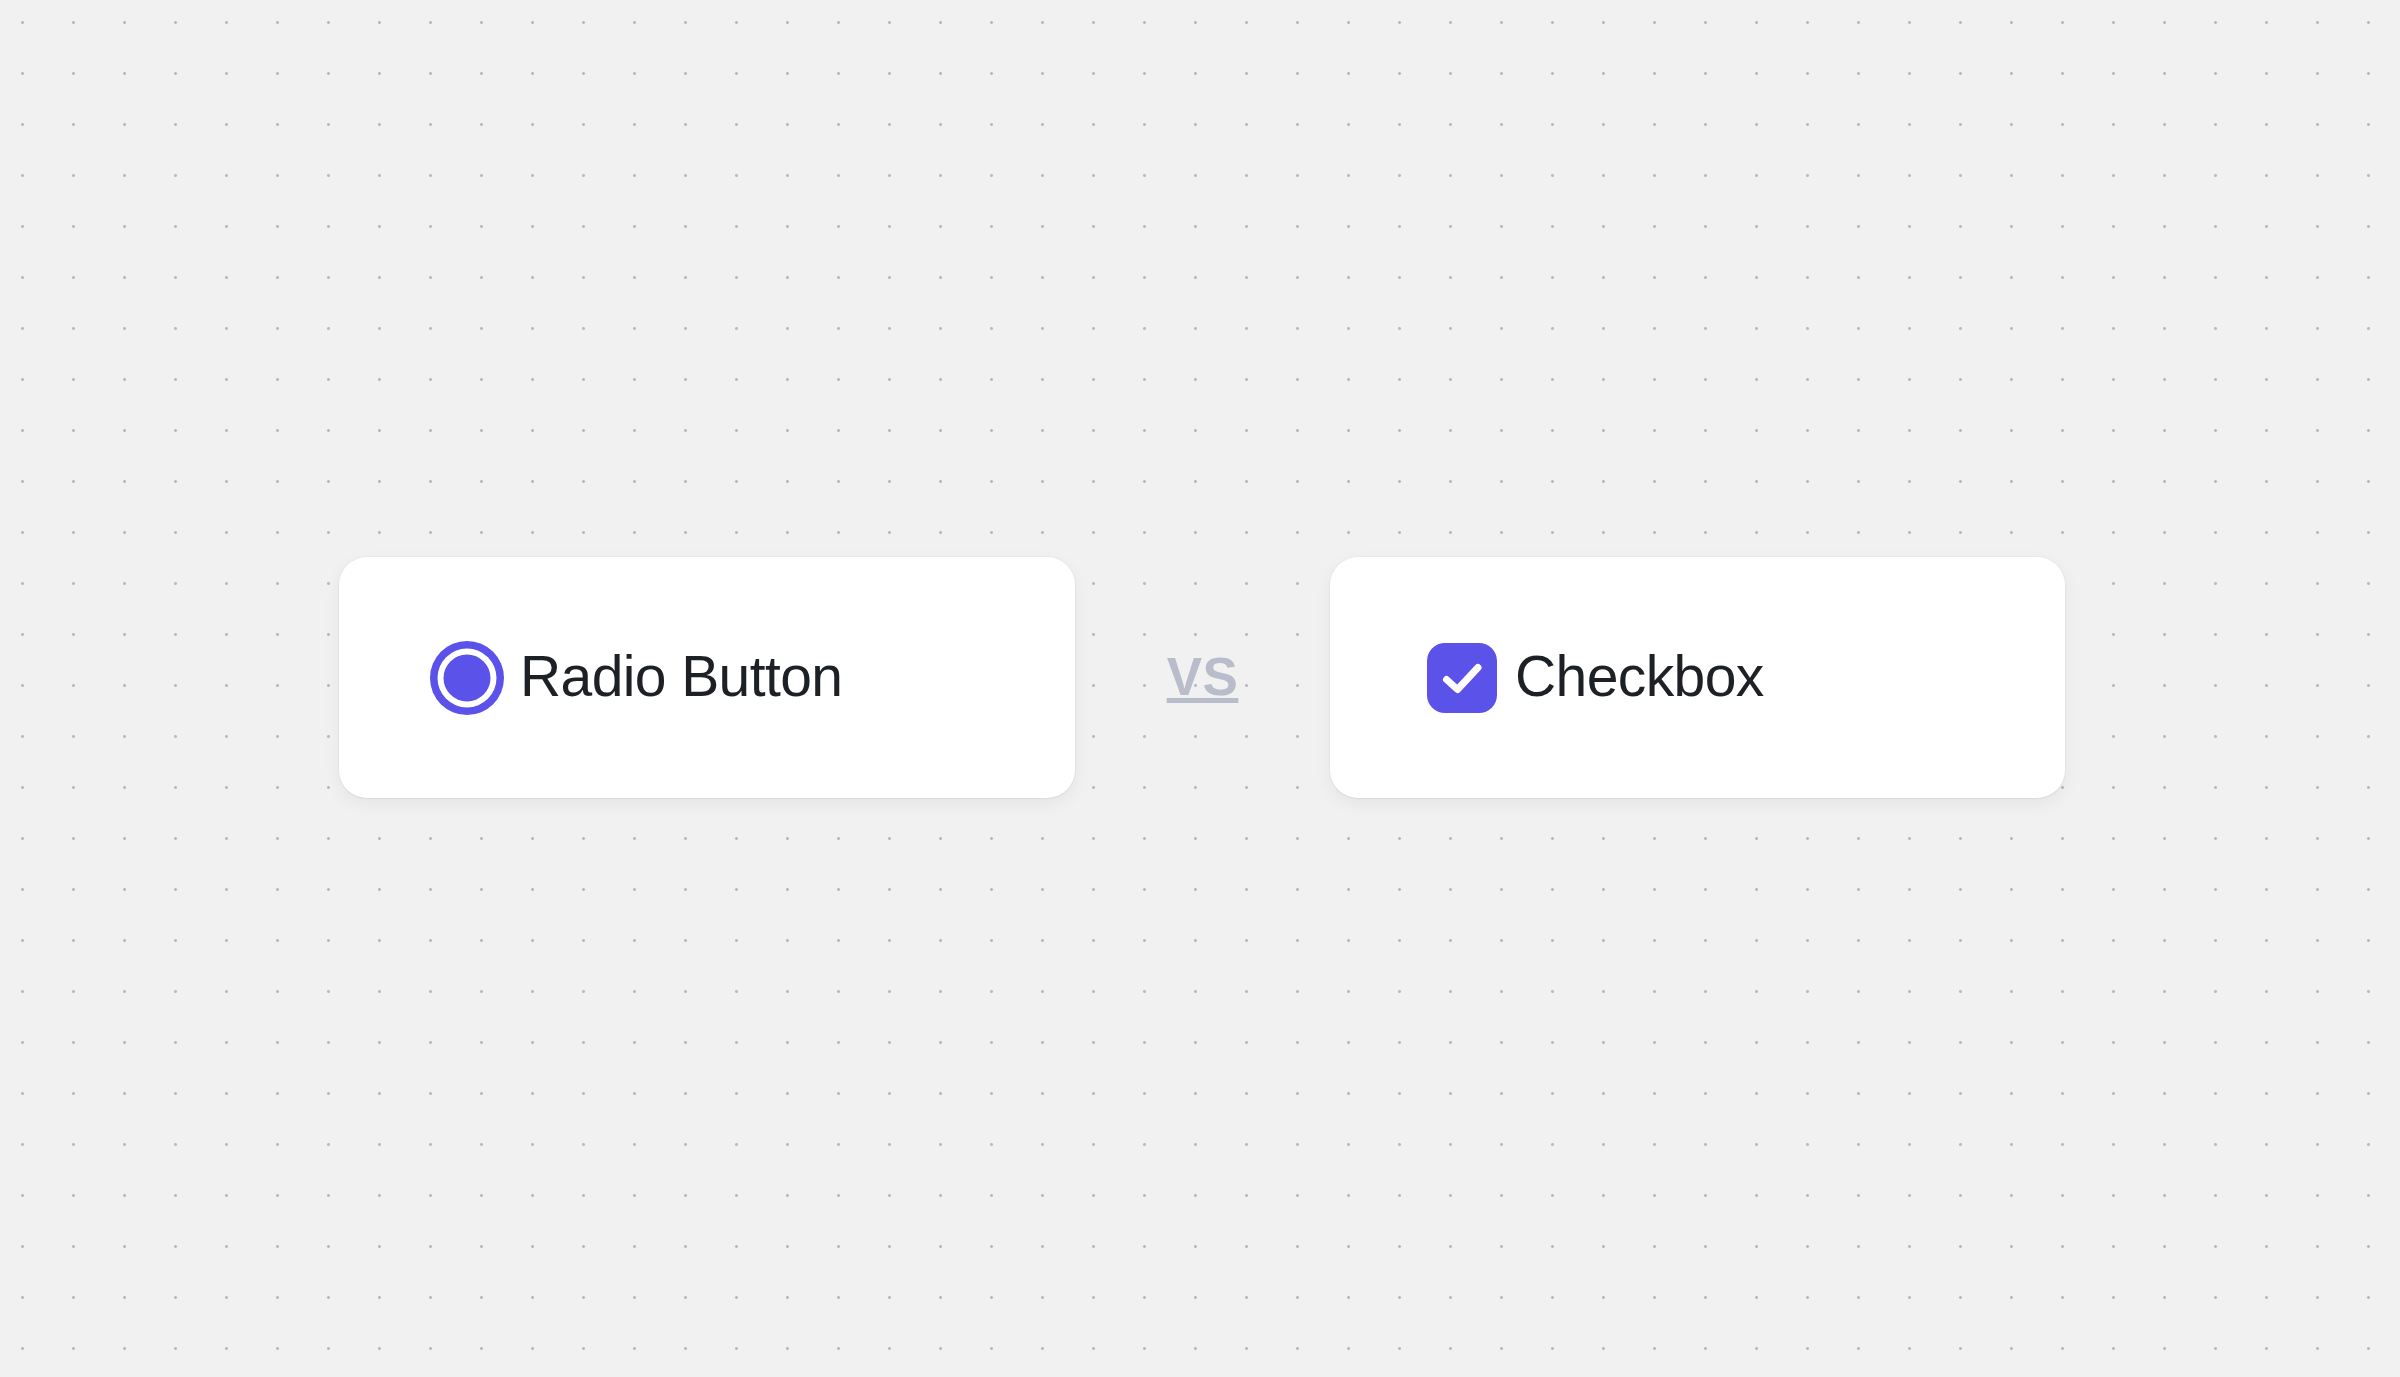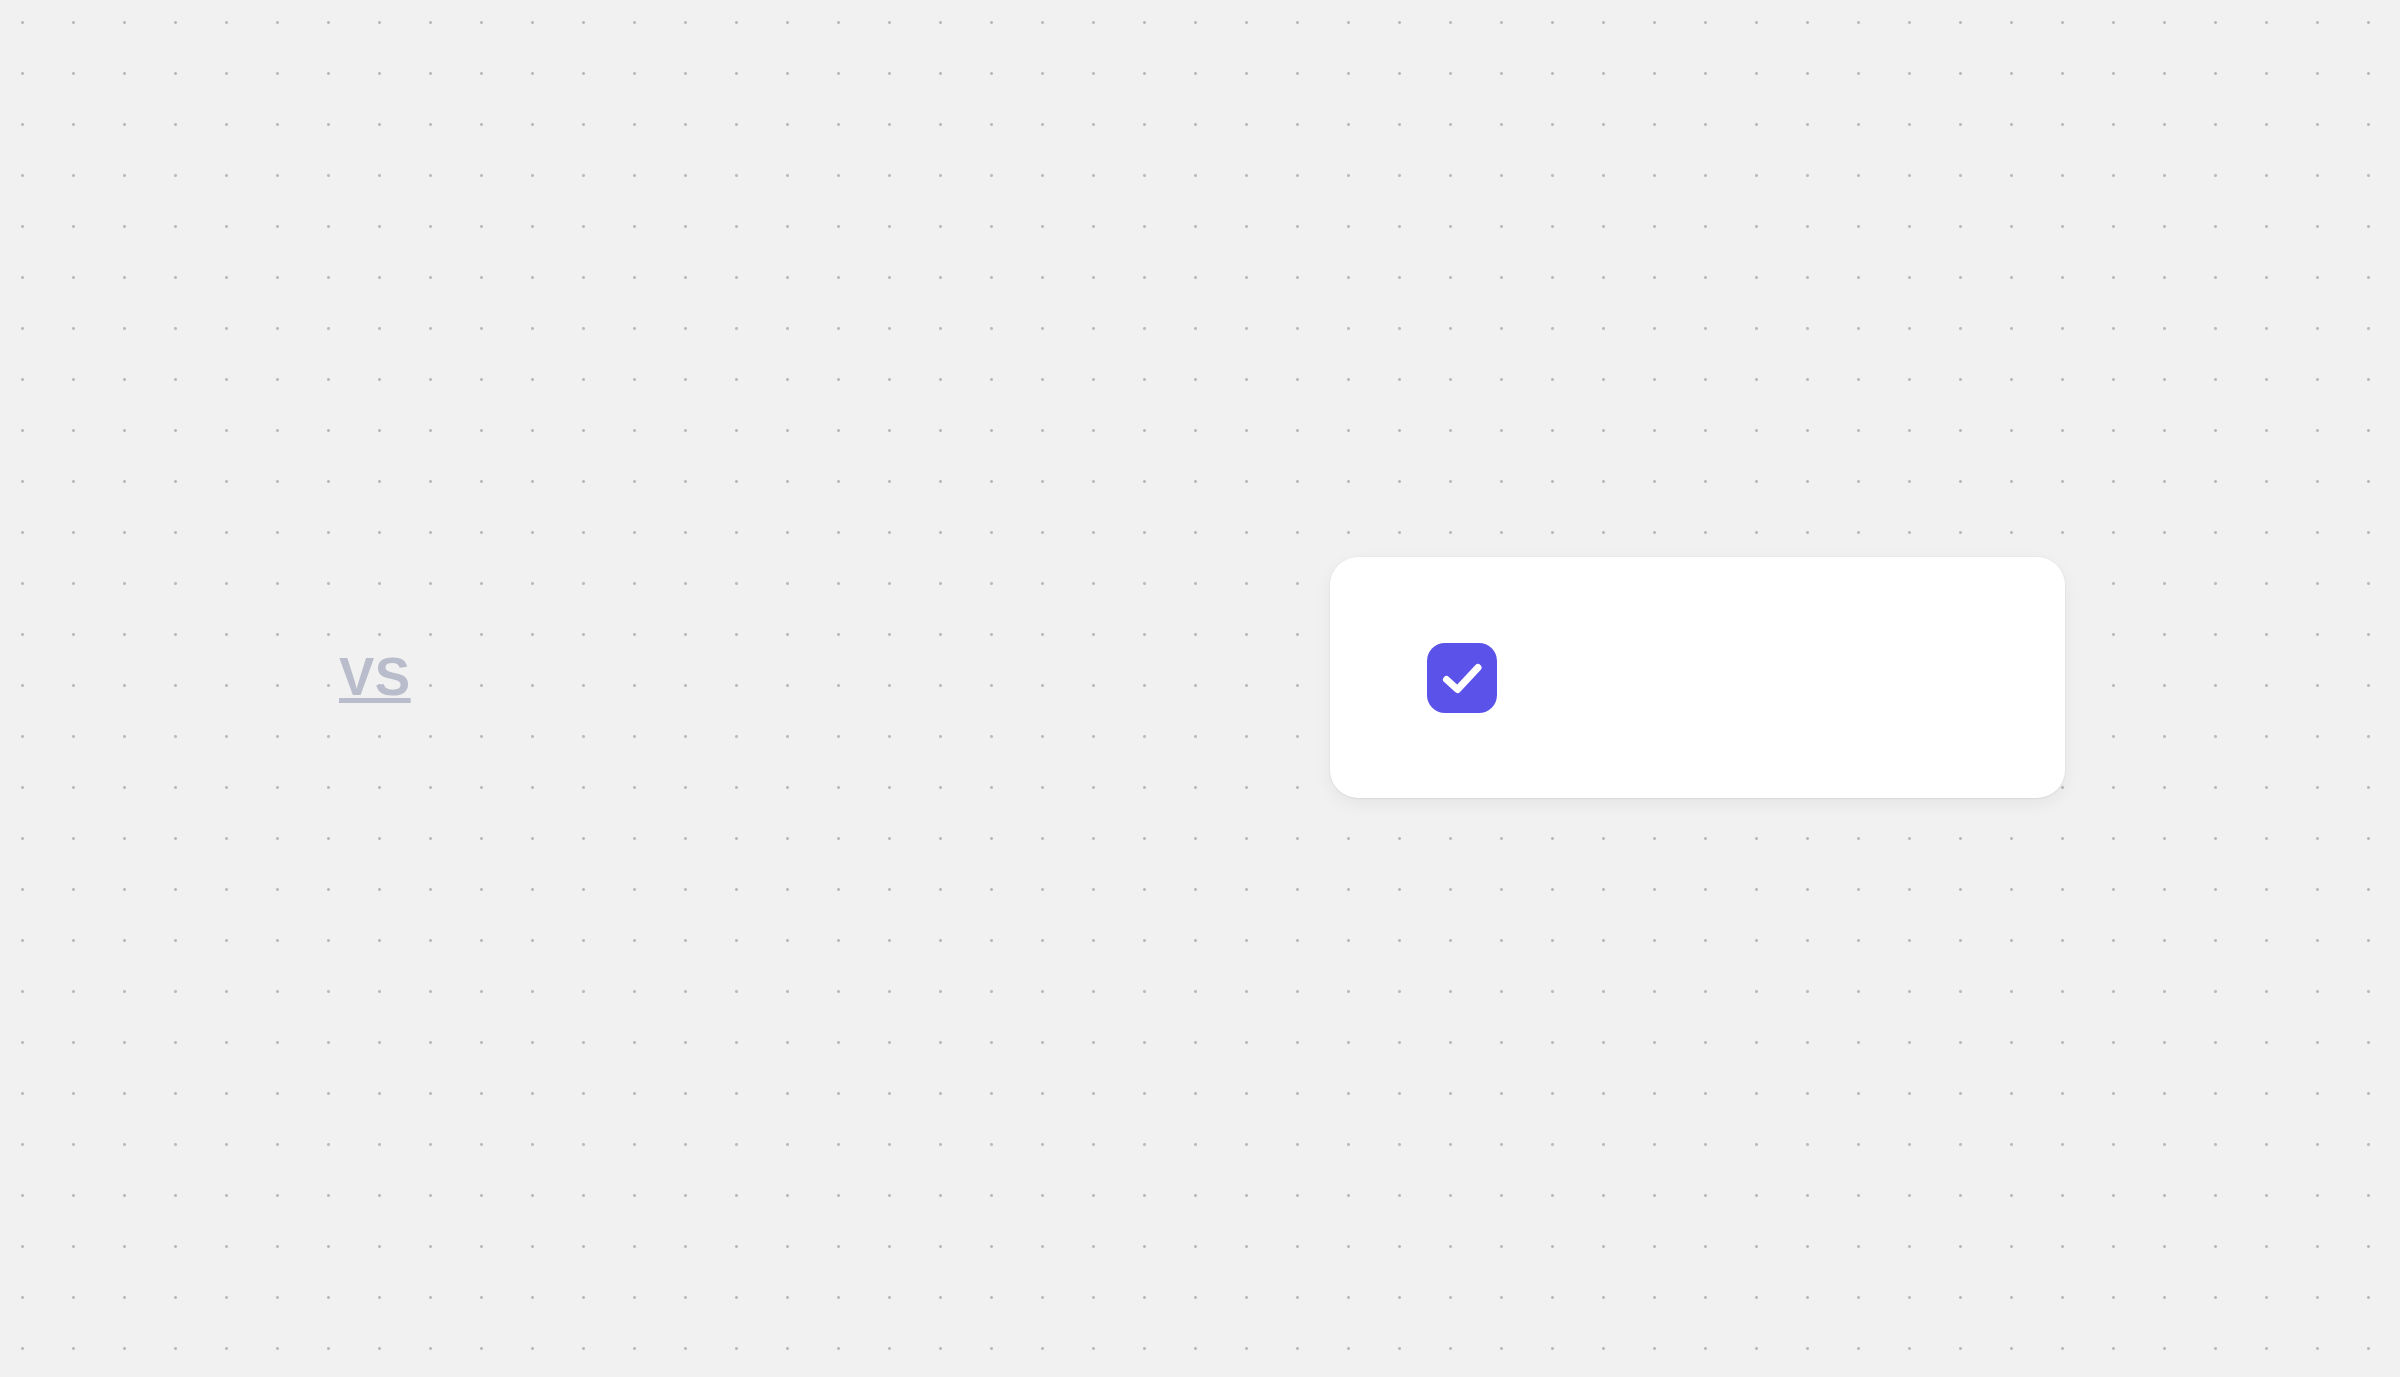--- a/index.html
+++ b/index.html
@@ -121,28 +121,41 @@
     text-decoration: underline;
   }
 </style>
 </head>
 <body>
 
 <div id="canvas">
 
   <div class="compare-row">
 
+    <div class="card card-left">
+      <div class="card-inner">
+        <span class="radio-control">
+          <svg viewBox="0 0 76 76" xmlns="http://www.w3.org/2000/svg" aria-hidden="true">
+            <circle cx="38" cy="38" r="37" fill="#5b52ea"></circle>
+            <circle cx="38" cy="38" r="29.5" fill="#ffffff"></circle>
+            <circle cx="38" cy="38" r="23.5" fill="#5b52ea"></circle>
+          </svg>
+        </span>
+        <span class="card-label">Radio Button</span>
+      </div>
+    </div>
 
     <div class="vs-separator">VS</div>
 
     <div class="card card-right">
       <div class="card-inner">
         <span class="checkbox-control">
           <svg viewBox="0 0 70 70" xmlns="http://www.w3.org/2000/svg" aria-hidden="true">
             <rect x="0" y="0" width="70" height="70" rx="18" ry="18" fill="#5b52ea"></rect>
             <path d="M19.5 36.5 L30.5 46.5 L51 24.5" fill="none" stroke="#ffffff" stroke-width="7" stroke-linecap="round" stroke-linejoin="round"></path>
           </svg>
         </span>
+        <span class="card-label">Checkbox</span>
       </div>
     </div>
 
   </div>
 </div>
 
 </body></html>

